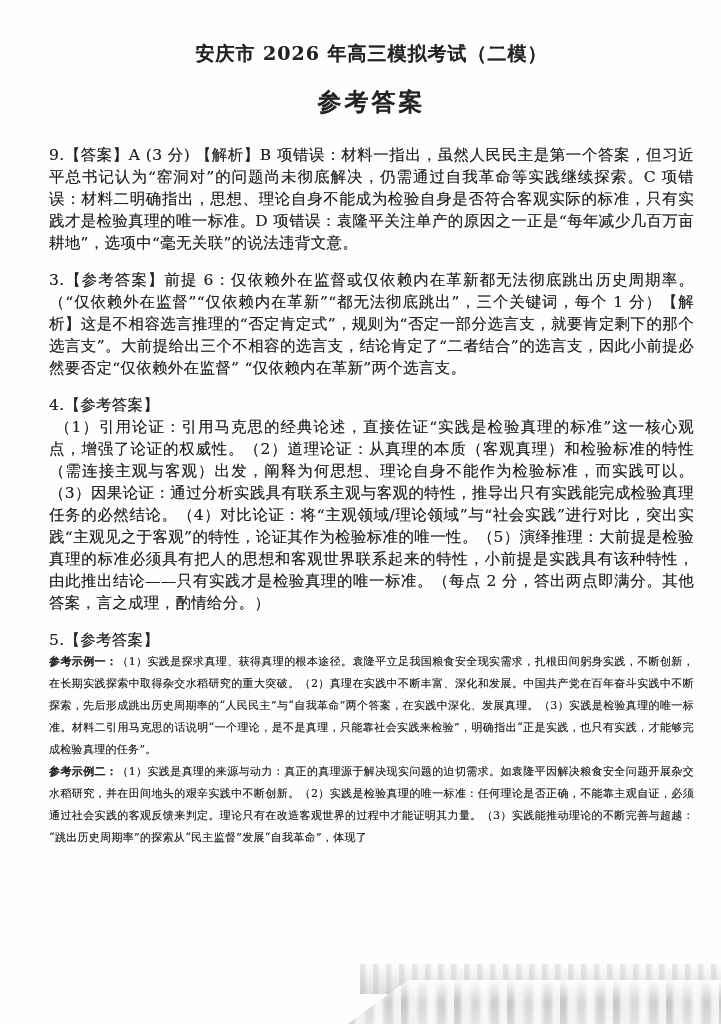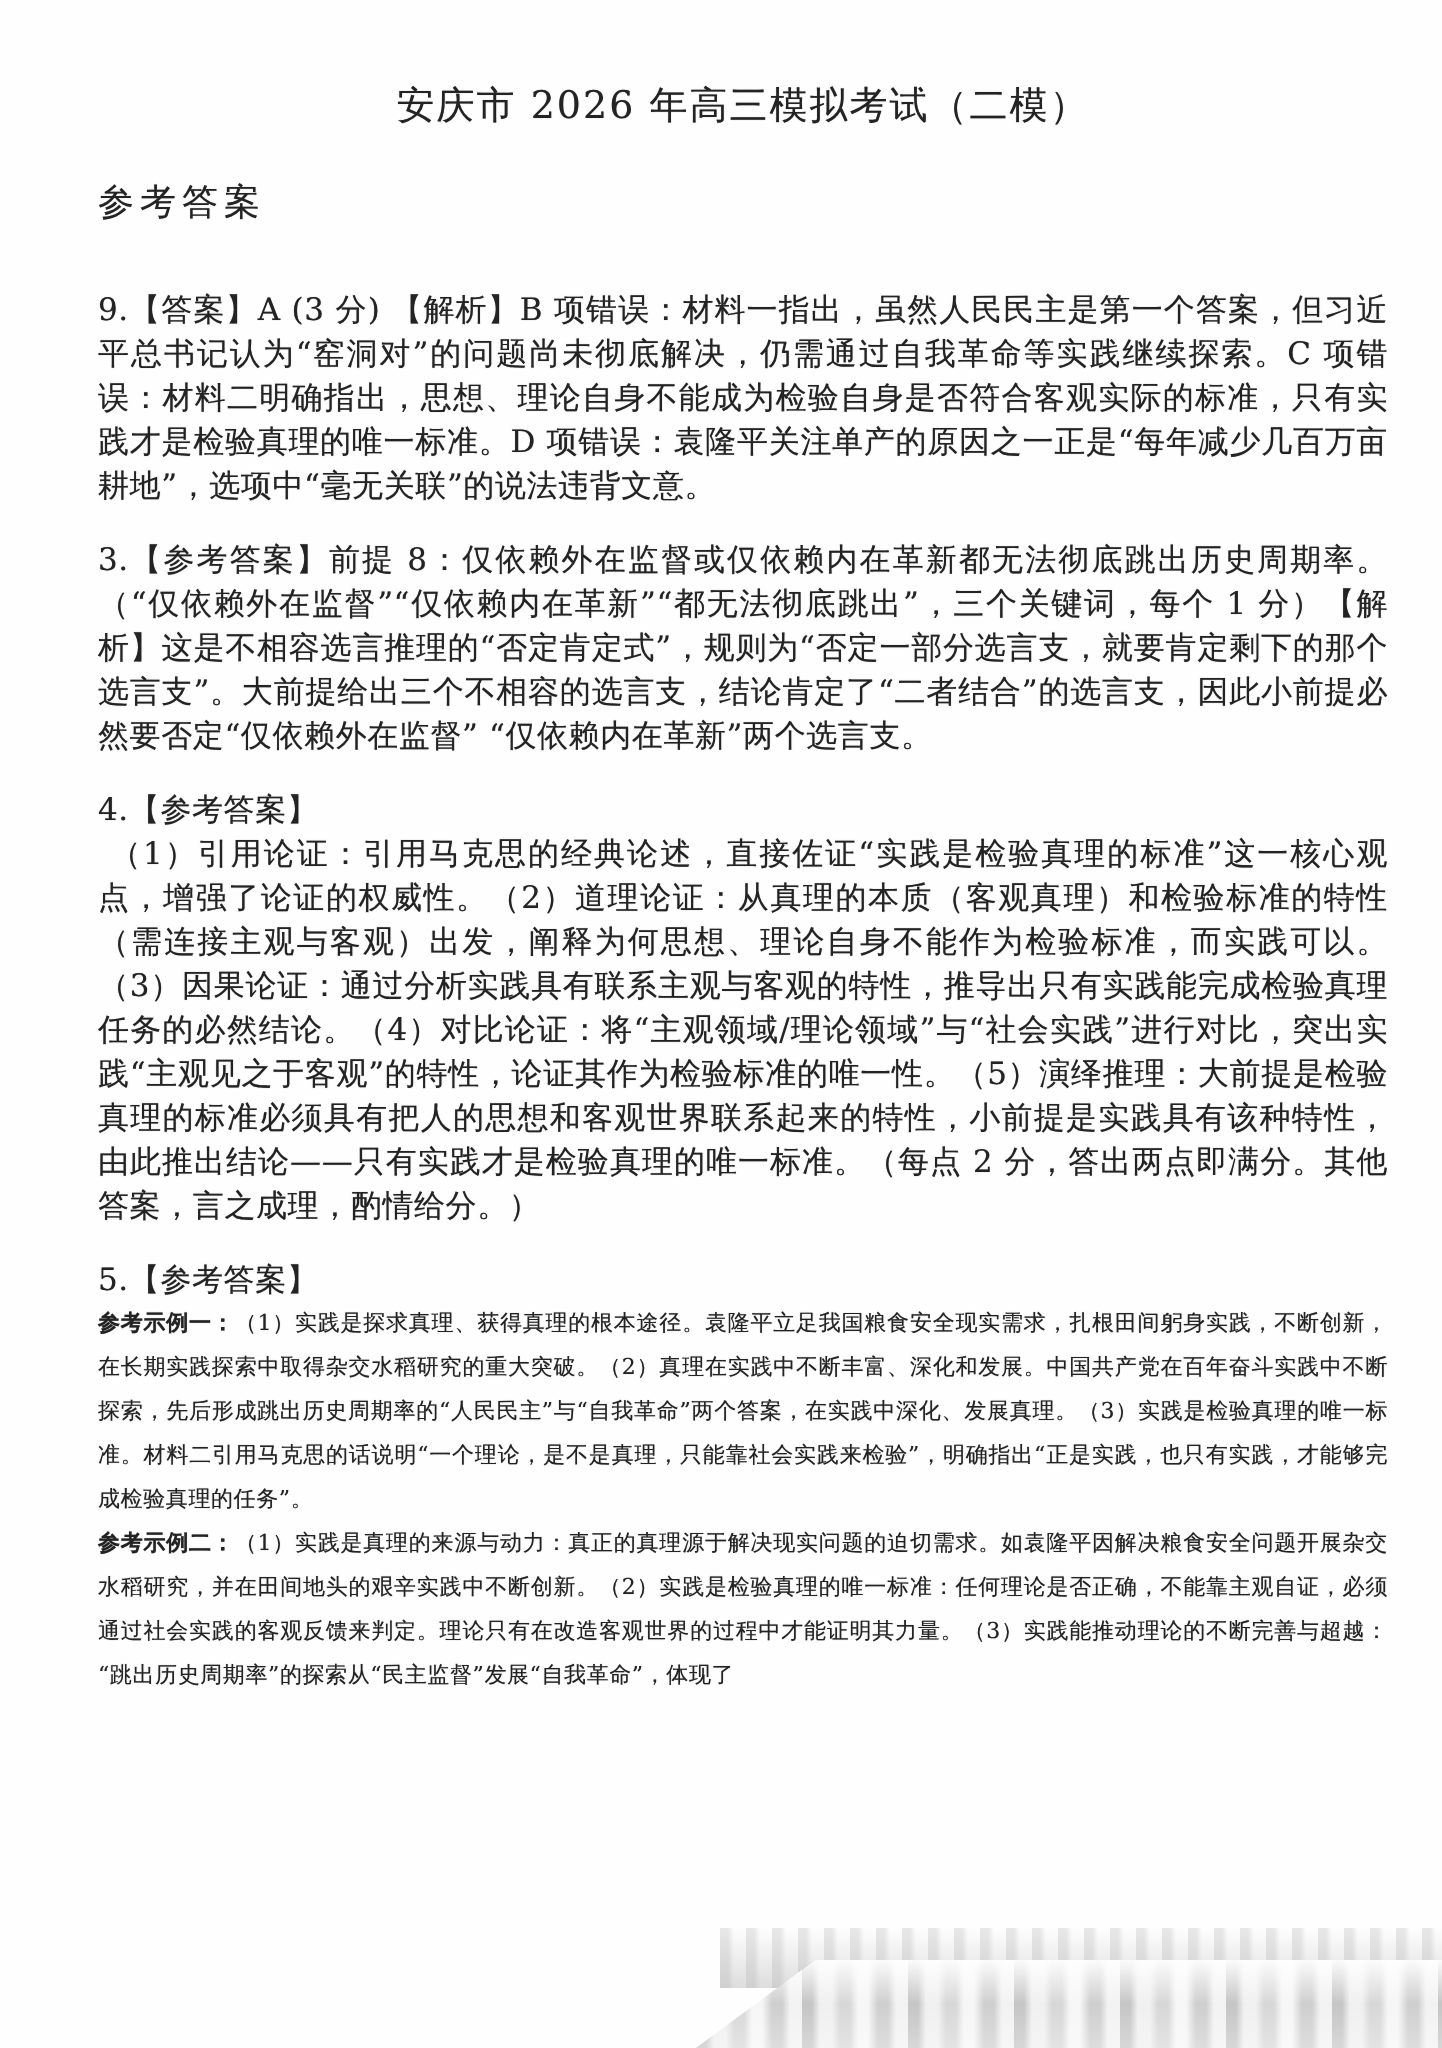--- a/index.html
+++ b/index.html
@@ -9,26 +9,26 @@
     margin:0 auto;
     background:#fefefe;
     overflow:hidden;
     font-family:"DejaVu Serif","Liberation Serif",serif;
     color:#232323;
     box-sizing:border-box;
     padding:40px 27px 0 49px;
     text-shadow:0 0 0.45px rgba(40,40,40,0.55);
   }
   .title{
-    font-size:19px;line-height:26px;font-weight:normal;
+    font-size:19px;line-height:26px;font-weight:bold;
     text-align:center;margin:0 0 24px 0;letter-spacing:1px;
   }
   .subtitle{
-    font-size:18px;line-height:24px;font-weight:normal;
-    margin:0 0 30px 0;letter-spacing:3px;
+    font-size:24px;line-height:24px;font-weight:bold;
+    text-align:center;margin:0 0 30px 0;letter-spacing:3px;
   }
   .para{
     font-size:15.5px;line-height:22px;
     text-align:justify;letter-spacing:0.3px;
     margin:0 0 15px 0;
   }
   .para.block{margin-bottom:15px;}
   .heading-line{display:block;}
   .body-indent{display:block;text-indent:6px;}
   .example{margin:0;font-size:11px;line-height:22px;text-align:justify;letter-spacing:0.3px;}
@@ -54,21 +54,21 @@
 <body>
 
 <div class="page">
 
   <h1 class="title">安庆市 2026 年高三模拟考试（二模）</h1>
   <h2 class="subtitle">参考答案</h2>
 
   <p class="para">9.【答案】A (3 分) 【解析】B 项错误：材料一指出，虽然人民民主是第一个答案，但习近平总书记认为“窑洞对”的问题尚未彻底解决，仍需通过自我革命等实践继续探索。C 项错误：材料二明确指出，思想、理论自身不能成为检验自身是否符合客观实际的标准，只有实践才是检验真理的唯一标准。D 项错误：袁隆平关注单产的原因之一正是“每年减少几百万亩耕地”，选项中“毫无关联”的说法违背文意。</p>
 
 
-  <p class="para">3.【参考答案】前提 8：仅依赖外在监督或仅依赖内在革新都无法彻底跳出历史周期率。（“仅依赖外在监督”“仅依赖内在革新”“都无法彻底跳出”，三个关键词，每个 1 分）【解析】这是不相容选言推理的“否定肯定式”，规则为“否定一部分选言支，就要肯定剩下的那个选言支”。大前提给出三个不相容的选言支，结论肯定了“二者结合”的选言支，因此小前提必然要否定“仅依赖外在监督” “仅依赖内在革新”两个选言支。</p>
+  <p class="para">3.【参考答案】前提 6：仅依赖外在监督或仅依赖内在革新都无法彻底跳出历史周期率。（“仅依赖外在监督”“仅依赖内在革新”“都无法彻底跳出”，三个关键词，每个 1 分）【解析】这是不相容选言推理的“否定肯定式”，规则为“否定一部分选言支，就要肯定剩下的那个选言支”。大前提给出三个不相容的选言支，结论肯定了“二者结合”的选言支，因此小前提必然要否定“仅依赖外在监督” “仅依赖内在革新”两个选言支。</p>
 
   <div class="para block">
     <span class="heading-line">4.【参考答案】</span>
     <span class="body-indent">（1）引用论证：引用马克思的经典论述，直接佐证“实践是检验真理的标准”这一核心观点，增强了论证的权威性。（2）道理论证：从真理的本质（客观真理）和检验标准的特性（需连接主观与客观）出发，阐释为何思想、理论自身不能作为检验标准，而实践可以。（3）因果论证：通过分析实践具有联系主观与客观的特性，推导出只有实践能完成检验真理任务的必然结论。（4）对比论证：将“主观领域/理论领域”与“社会实践”进行对比，突出实践“主观见之于客观”的特性，论证其作为检验标准的唯一性。（5）演绎推理：大前提是检验真理的标准必须具有把人的思想和客观世界联系起来的特性，小前提是实践具有该种特性，由此推出结论——只有实践才是检验真理的唯一标准。（每点 2 分，答出两点即满分。其他答案，言之成理，酌情给分。）</span>
   </div>
 
   <div class="para block">
     <span class="heading-line">5.【参考答案】</span>
     <p class="example"><span class="example-label">参考示例一：</span><span>（1）实践是探求真理、获得真理的根本途径。袁隆平立足我国粮食安全现实需求，扎根田间躬身实践，不断创新，在长期实践探索中取得杂交水稻研究的重大突破。（2）真理在实践中不断丰富、深化和发展。中国共产党在百年奋斗实践中不断探索，先后形成跳出历史周期率的“人民民主”与“自我革命”两个答案，在实践中深化、发展真理。（3）实践是检验真理的唯一标准。材料二引用马克思的话说明“一个理论，是不是真理，只能靠社会实践来检验”，明确指出“正是实践，也只有实践，才能够完成检验真理的任务”。</span></p>
     <p class="example"><span class="example-label">参考示例二：</span><span>（1）实践是真理的来源与动力：真正的真理源于解决现实问题的迫切需求。如袁隆平因解决粮食安全问题开展杂交水稻研究，并在田间地头的艰辛实践中不断创新。（2）实践是检验真理的唯一标准：任何理论是否正确，不能靠主观自证，必须通过社会实践的客观反馈来判定。理论只有在改造客观世界的过程中才能证明其力量。（3）实践能推动理论的不断完善与超越：“跳出历史周期率”的探索从“民主监督”发展“自我革命”，体现了</span></p>

